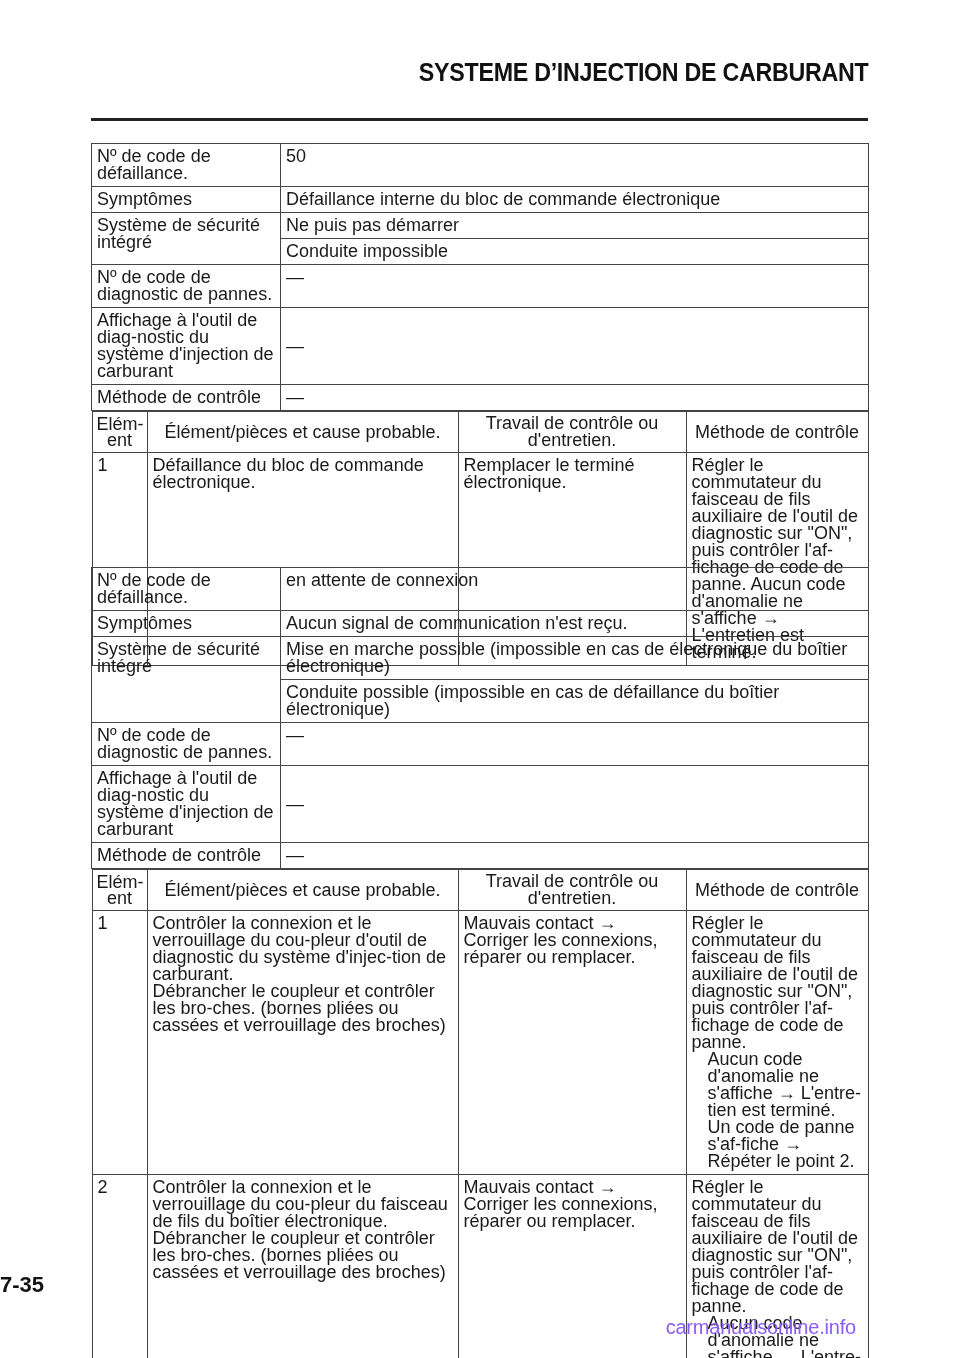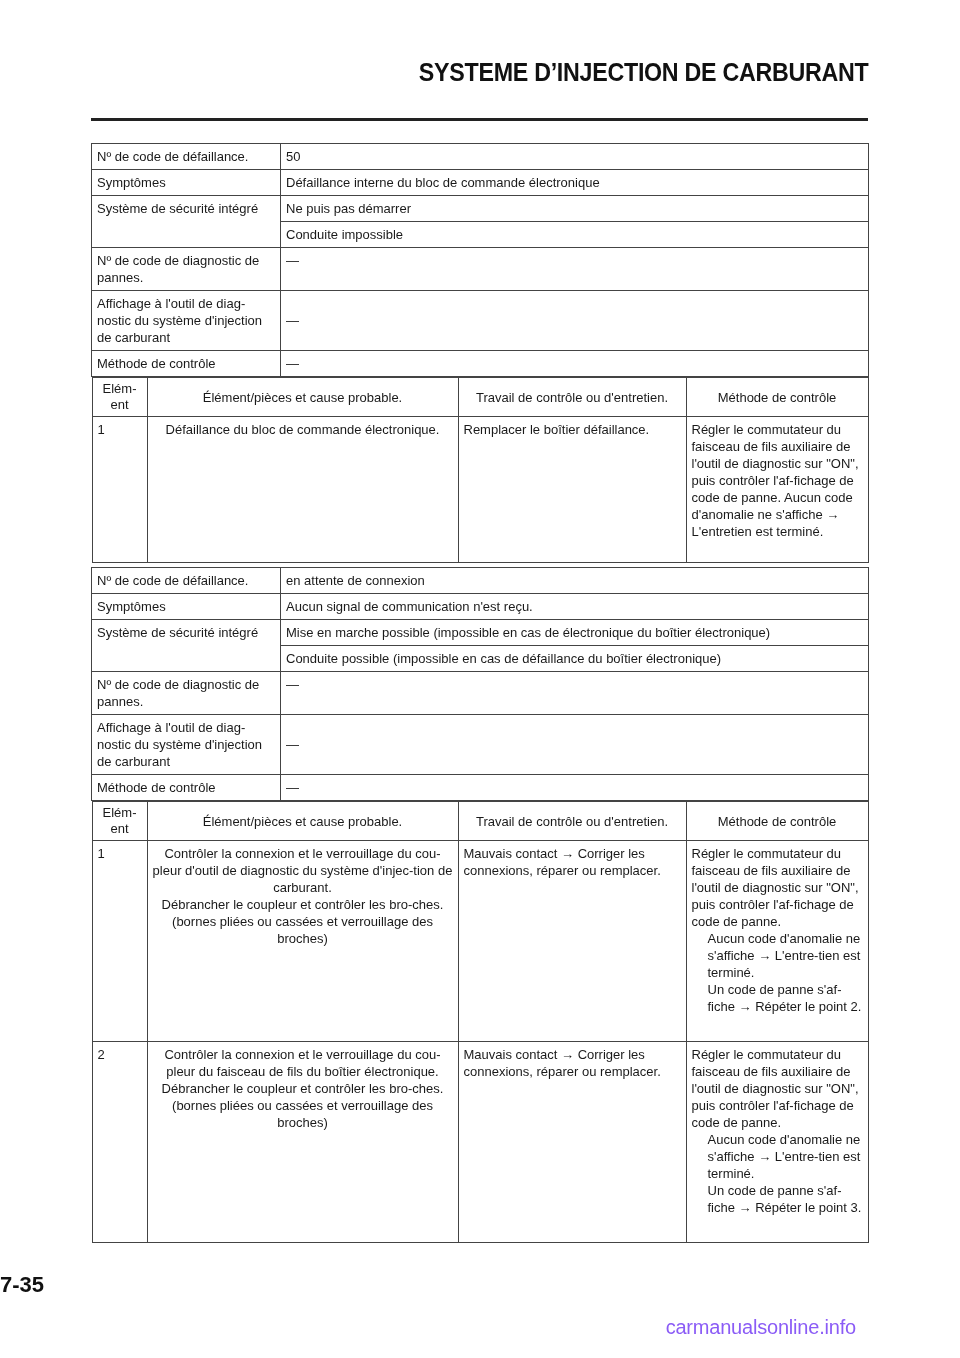--- a/index.html
+++ b/index.html
@@ -12,38 +12,38 @@
     font-size: 25px; letter-spacing: -0.3px; color: #111;
     transform: scaleX(0.93); transform-origin: right center;
   }
   .title-rule {
     position: absolute; left: 91px; top: 118px; width: 777px; height: 3px; background: #222;
   }
 
   .fault-table {
     position: absolute; left: 91px; width: 778px;
     border-collapse: collapse; table-layout: fixed;
-    font-size: 13px; line-height: 17px;
+    font-size: 18px; line-height: 17px;
   }
   .fault-table td {
     border: 1.2px solid #444; vertical-align: top;
     padding: 4px 5px 4px 5px;
   }
   .t1 { top: 143px; }
   .t2 { top: 567px; }
 
   .fault-table .lbl { width: 189px; }
   .fault-table .val { }
   .fault-table .mid { vertical-align: middle; }
 
   .inner-table { width: 100%; border-collapse: collapse; table-layout: fixed; }
   .inner-wrap { padding: 0 !important; border: none !important; }
   .inner-table td { border: 1.2px solid #444; padding: 4px 5px; vertical-align: top; }
   .inner-table .c-num { width: 55px; }
-  .inner-table .c-cause { width: 311px; text-align: center; }
+  .inner-table .c-cause { width: 311px; }
   .inner-table .c-work { width: 228px; margin-top: 33px; }
   .inner-table .c-method { }
   .inner-table .hdr td { text-align: center; vertical-align: middle; padding: 3px 4px; }
   .inner-table .hdr td.c-num { line-height: 16px; }
   .method-text { white-space: pre-line; }
   .indent { padding-left: 16px; display: block; }
 
   .page-number {
     position: absolute; left: 0; width: 960px; top: 1272px; 
     font-weight: bold; font-size: 22px; color: #111;
@@ -94,21 +94,21 @@
         <tbody>
               <tr class="hdr">
           <td class="c-num">Elém-ent</td>
           <td class="c-cause">Élément/pièces et cause probable.</td>
           <td class="c-work">Travail de contrôle ou d'entretien.</td>
           <td class="c-method">Méthode de contrôle</td>
         </tr>
         <tr style="height:146px">
           <td class="c-num">1</td>
           <td class="c-cause">Défaillance du bloc de commande électronique.</td>
-          <td class="c-work">Remplacer le boîtier défaillance.</td>
+          <td class="c-work">Remplacer le terminé électronique.</td>
           <td class="c-method">Régler le commutateur du faisceau de fils auxiliaire de l'outil de diagnostic sur "ON", puis contrôler l'af-fichage de code de panne. Aucun code d'anomalie ne s'affiche → L'entretien est terminé.</td>
         </tr>
       </tbody>
           </table>
     </td>
   </tr>
 </tbody>
   </table>
 
 <table class="fault-table t2">

